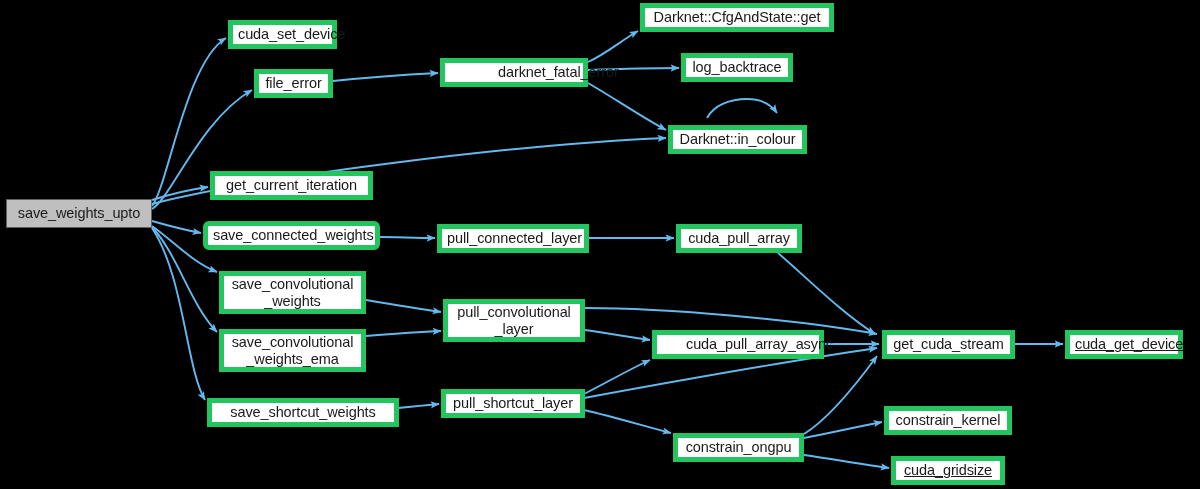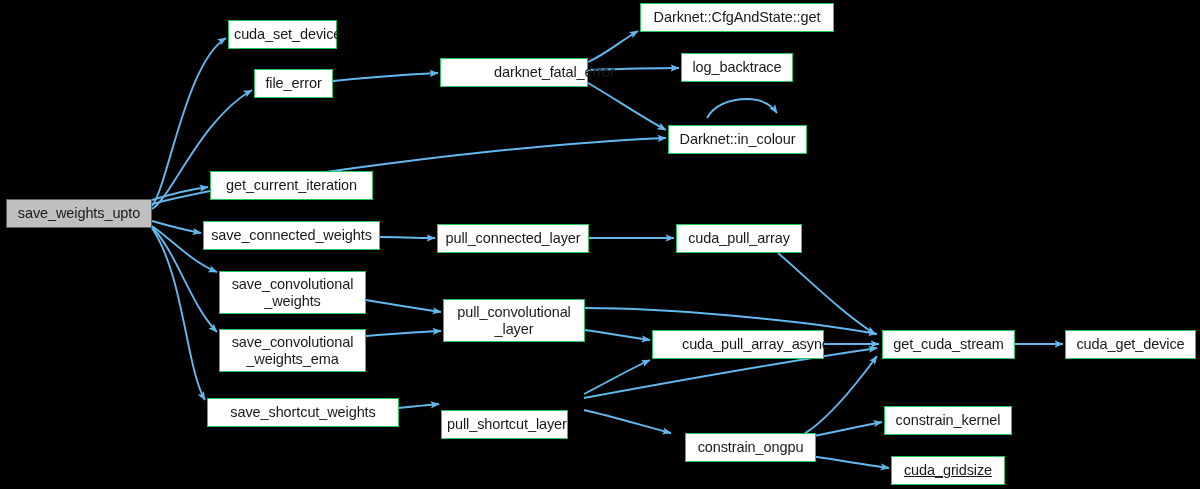--- a/index.html
+++ b/index.html
@@ -20,21 +20,21 @@
     position: absolute;
     left: 0;
     top: 0;
     width: 1200px;
     height: 489px;
     pointer-events: none;
   }
   .node {
     position: absolute;
     box-sizing: border-box;
-    border: 1px solid #22c55e;
+    border: 5px solid #22c55e;
     background: #ffffff;
     color: #1a1a1a;
     font-size: 14.5px;
     line-height: 17px;
     display: flex;
     align-items: center;
     justify-content: center;
     text-align: center;
     white-space: pre-line;
     letter-spacing: -0.1px;
@@ -98,32 +98,32 @@
 
   <div id="node-group">
       <div class="node root" style="left: 6px; top: 199px; width: 146px; height: 29px;"><span class="label">save_weights_upto</span></div>
       <div class="node" style="left: 228px; top: 20px; width: 109px; height: 29px;"><span class="label">cuda_set_device</span></div>
       <div class="node" style="left: 254px; top: 69px; width: 79px; height: 29px;"><span class="label">file_error</span></div>
       <div class="node" style="left: 440px; top: 58px; width: 148px; height: 29px; padding-left: 48px;"><span class="label">darknet_fatal_error</span></div>
       <div class="node" style="left: 640px; top: 3px; width: 194px; height: 29px;"><span class="label">Darknet::CfgAndState::get</span></div>
       <div class="node" style="left: 681px; top: 53px; width: 112px; height: 29px;"><span class="label">log_backtrace</span></div>
       <div class="node" style="left: 668px; top: 125px; width: 139px; height: 29px;"><span class="label">Darknet::in_colour</span></div>
       <div class="node" style="left: 210px; top: 171px; width: 163px; height: 29px; justify-content: center;"><span class="label">get_current_iteration</span></div>
-      <div class="node" style="left: 203px; top: 221px; width: 177px; height: 29px;"><span class="label">save_connected_weights</span></div>
+      <div class="node" style="left: 203px; top: 221px; width: 177px; height: 29px; border-radius: 6px;"><span class="label">save_connected_weights</span></div>
       <div class="node" style="left: 437px; top: 224px; width: 152px; height: 29px;"><span class="label">pull_connected_layer</span></div>
       <div class="node" style="left: 676px; top: 224px; width: 126px; height: 29px; text-align: center;"><span class="label">cuda_pull_array</span></div>
       <div class="node" style="left: 219px; top: 271px; width: 147px; height: 43px;"><span class="label">save_convolutional
 _weights</span></div>
       <div class="node" style="left: 219px; top: 329px; width: 147px; height: 43px;"><span class="label">save_convolutional
 _weights_ema</span></div>
       <div class="node" style="left: 443px; top: 299px; width: 142px; height: 43px;"><span class="label">pull_convolutional
 _layer</span></div>
       <div class="node" style="left: 652px; top: 330px; width: 172px; height: 29px; padding-left: 24px;"><span class="label">cuda_pull_array_async</span></div>
       <div class="node" style="left: 882px; top: 330px; width: 133px; height: 29px;"><span class="label">get_cuda_stream</span></div>
-      <div class="node" style="left: 1065px; top: 330px; width: 131px; height: 29px;"><span class="label">cuda_get_device</span></div>
+      <div class="node" style="left: 1065px; top: 330px; width: 118px; height: 29px; text-decoration: underline;"><span class="label">cuda_get_device</span></div>
       <div class="node" style="left: 207px; top: 398px; width: 192px; height: 29px;"><span class="label">save_shortcut_weights</span></div>
-      <div class="node" style="left: 441px; top: 410px; width: 127px; height: 29px; align-items: center;"><span class="label">pull_shortcut_layer</span></div>
-      <div class="node" style="left: 673px; top: 433px; width: 131px; height: 29px; margin-left: 12px;"><span class="label">constrain_ongpu</span></div>
+      <div class="node" style="left: 441px; top: 389px; width: 144px; height: 29px; align-items: center;"><span class="label">pull_shortcut_layer</span></div>
+      <div class="node" style="left: 673px; top: 433px; width: 131px; height: 29px;"><span class="label">constrain_ongpu</span></div>
       <div class="node" style="left: 884px; top: 406px; width: 128px; height: 29px;"><span class="label">constrain_kernel</span></div>
       <div class="node" style="left: 891px; top: 456px; width: 114px; height: 29px; text-decoration: underline;"><span class="label">cuda_gridsize</span></div>
     </div>
 
 </div>
 
 </body></html>

